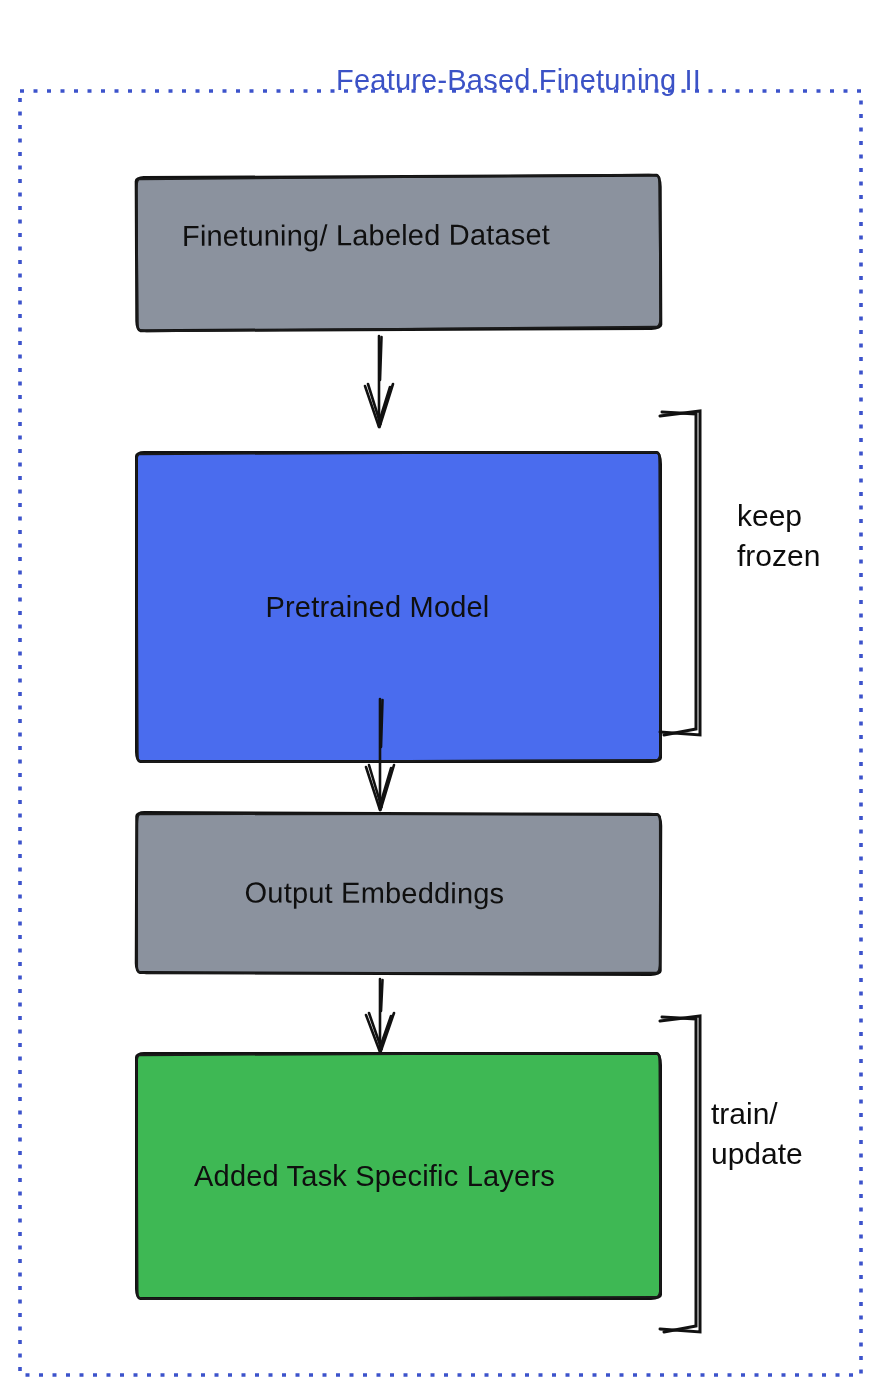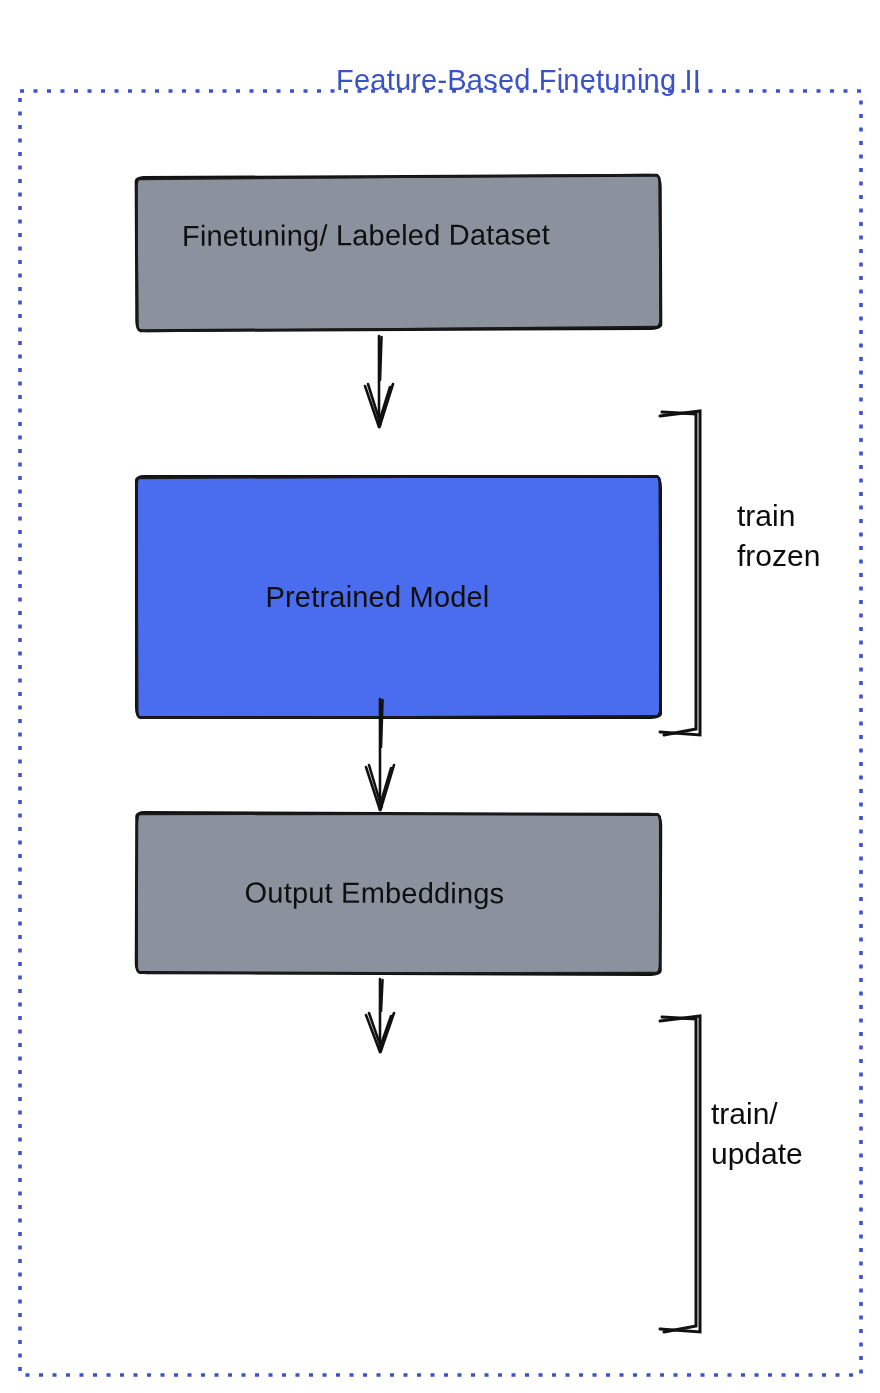--- a/index.html
+++ b/index.html
@@ -40,21 +40,21 @@
     content:"";
     position:absolute;
     inset:-2px;
     border:2px solid #1a1a1a;
     border-radius:4px 12px 5px 10px / 12px 4px 11px 5px;
     transform:rotate(-0.25deg);
     pointer-events:none;
   }
   .node-1{top:175px;height:156px;align-items:flex-start;justify-content:flex-start;transform:rotate(-0.25deg);}
   .node-1 .node-label{padding:41px 0 0 44px;}
-  .node-2{top:475px;height:244px;padding-left:6px;}
+  .node-2{top:451px;height:312px;padding-left:6px;}
   .node-3{top:812px;height:163px;transform:rotate(0.2deg);}
   .node-4{top:1052px;height:248px;}
   .node-2 .node-label,.node-3 .node-label,.node-4 .node-label{padding-right:48px;}
   .arrow{position:absolute;}
   .bracket{position:absolute;}
   .annotation-label{
     position:absolute;
     color:#0d0d0d;
     font-size:30px;
     line-height:40px;
@@ -92,21 +92,21 @@
   <div class="node node-2" style="background: rgb(74, 108, 238);">
     <span class="node-label">Pretrained Model</span>
   </div>
 
   <svg class="bracket" style="left:650px;top:405px;" width="58" height="338" viewBox="0 0 58 338">
     <g fill="none" stroke="#111111" stroke-width="3" stroke-linecap="round">
       <path d="M10,11 L50,6 L50,330 L10,327"></path>
       <path d="M12,7 L46,9 L46,324 L14,330"></path>
     </g>
   </svg>
-  <div class="annotation-label anno-1">train
+  <div class="annotation-label anno-1">keep
 frozen</div>
 
   <svg class="arrow" style="left:357px;top:697px;" width="46" height="116" viewBox="0 0 46 116">
     <g fill="none" stroke="#111111" stroke-width="2.6" stroke-linecap="round">
       <path d="M23,2 L23,112"></path>
       <path d="M25.5,3 L24,50"></path>
       <path d="M9,70 L23,113"></path>
       <path d="M12,68 L24.5,110"></path>
       <path d="M37,68 L23.5,113"></path>
       <path d="M34,71 L22.5,110"></path>
@@ -121,20 +121,23 @@
     <g fill="none" stroke="#111111" stroke-width="2.6" stroke-linecap="round">
       <path d="M23,2 L23,74"></path>
       <path d="M25.5,3 L24,34"></path>
       <path d="M9,38 L23,75"></path>
       <path d="M12,36 L24.5,72"></path>
       <path d="M37,36 L23.5,75"></path>
       <path d="M34,39 L22.5,72"></path>
     </g>
   </svg>
 
+  <div class="node node-4" style="background: rgb(62, 184, 84);">
+    <span class="node-label">Added Task Specific Layers</span>
+  </div>
 
   <svg class="bracket" style="left:650px;top:1010px;" width="58" height="330" viewBox="0 0 58 330">
     <g fill="none" stroke="#111111" stroke-width="3" stroke-linecap="round">
       <path d="M10,11 L50,6 L50,322 L10,319"></path>
       <path d="M12,7 L46,9 L46,316 L14,322"></path>
     </g>
   </svg>
   <div class="annotation-label anno-2">train/
 update</div>
 

